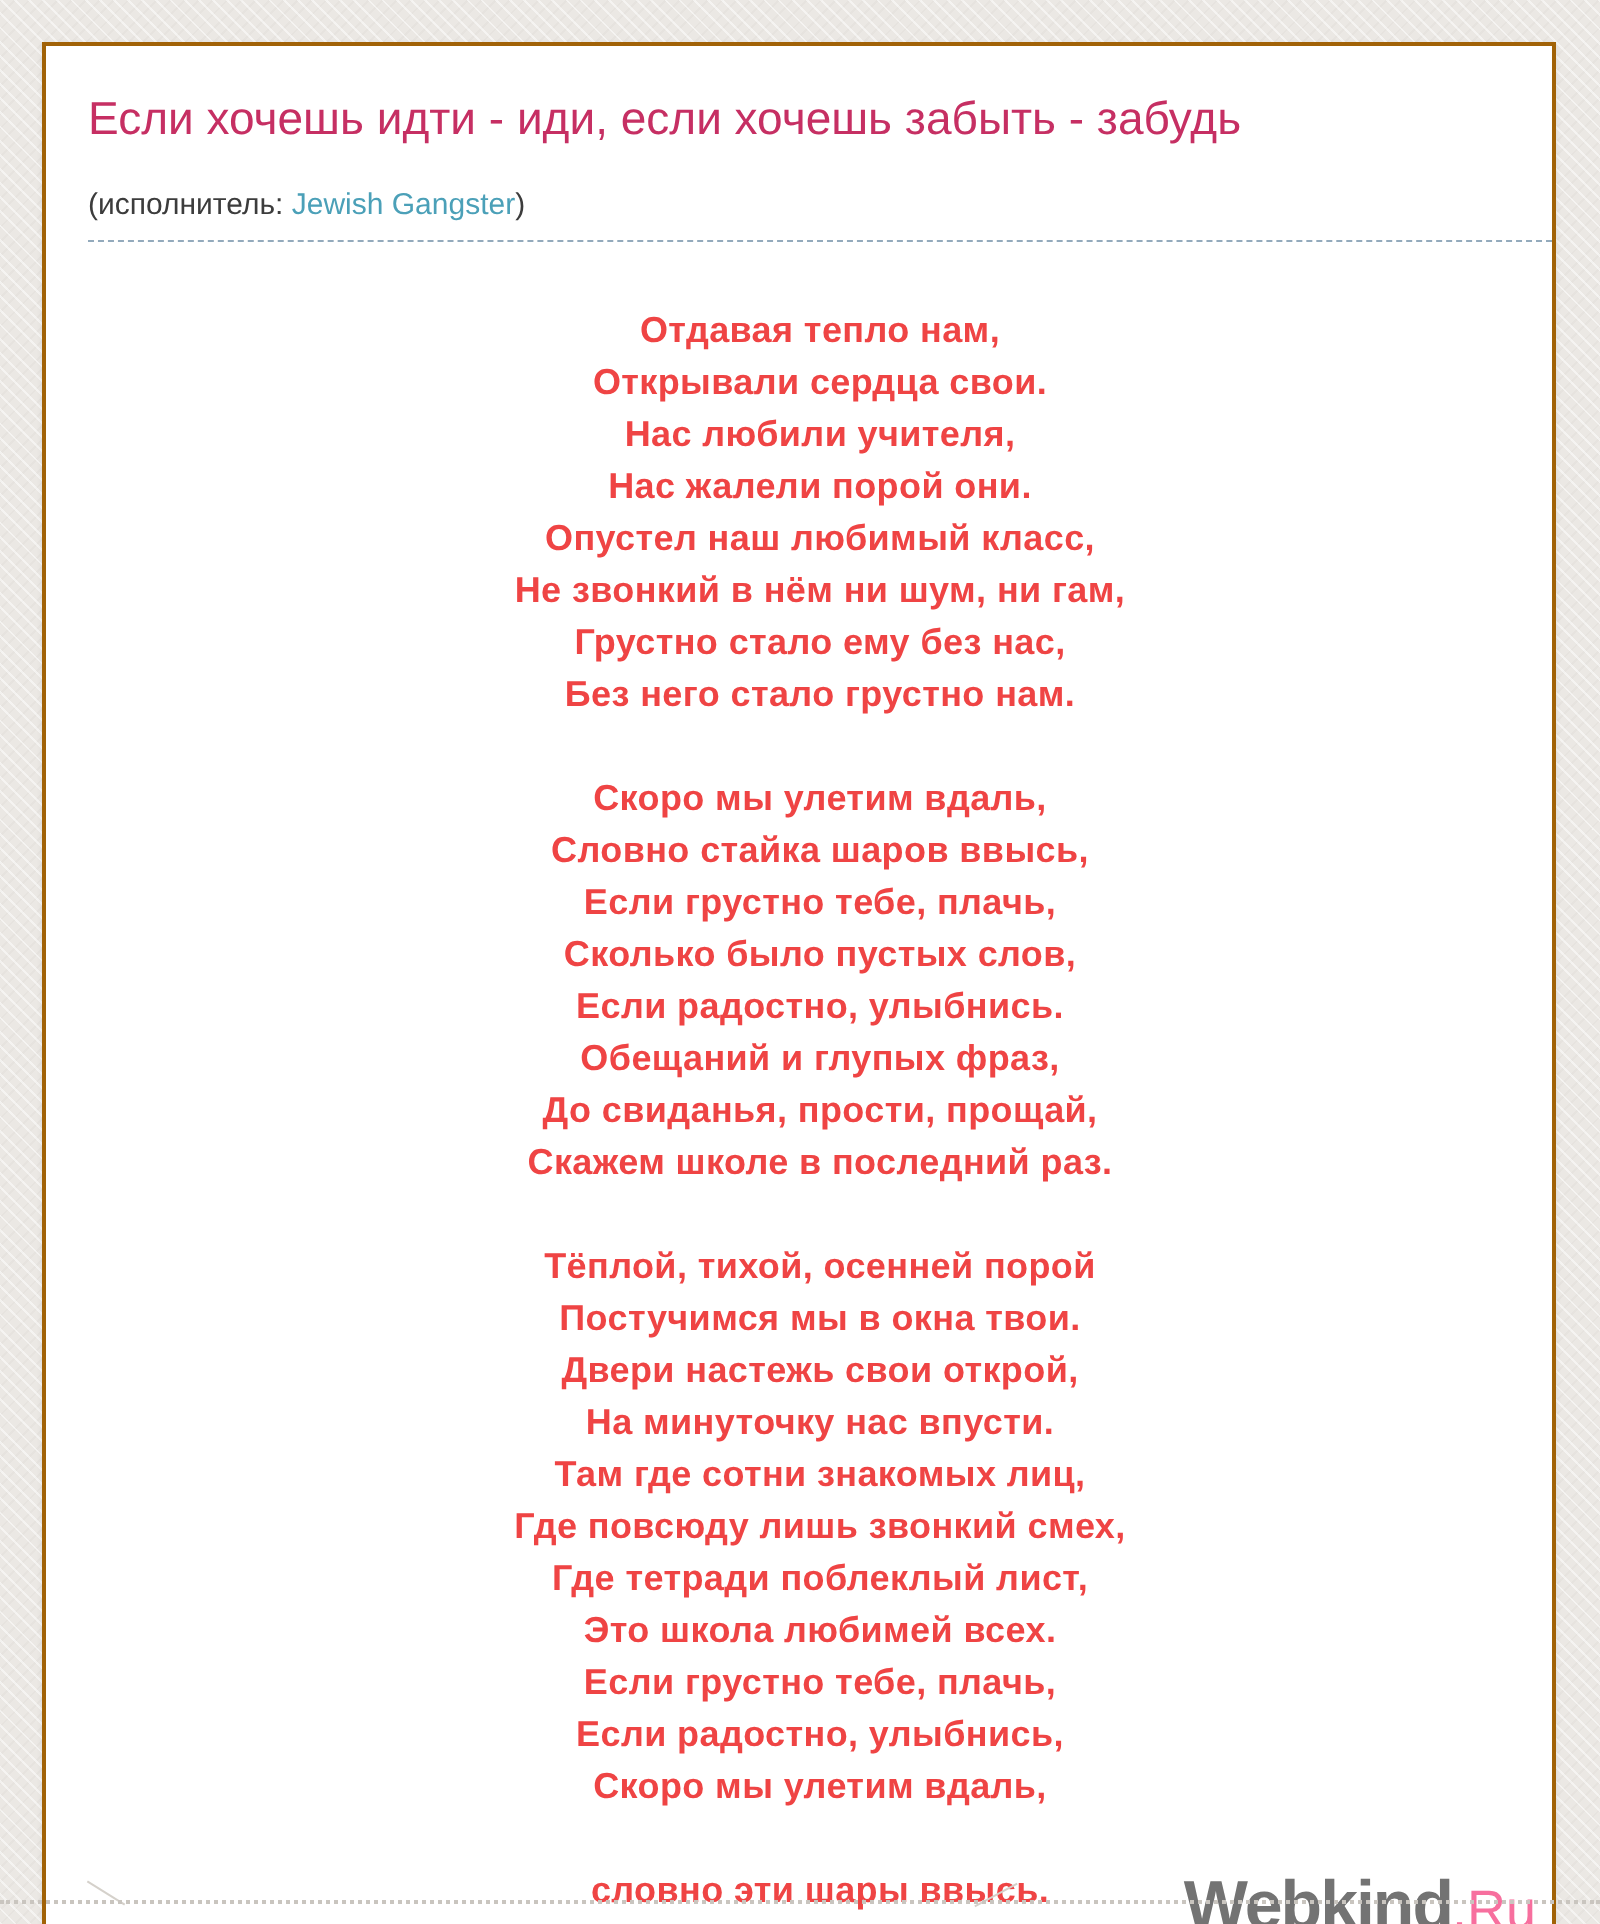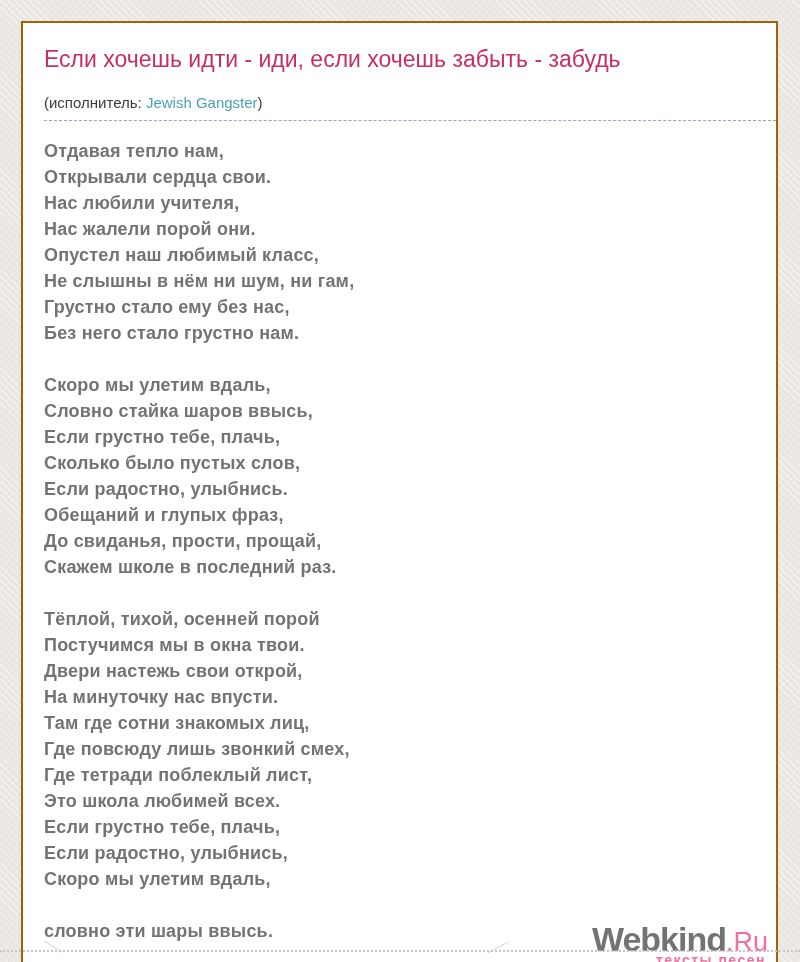--- a/index.html
+++ b/index.html
@@ -47,26 +47,27 @@
     color: #4ba0b8;
     text-decoration: none;
     cursor: pointer;
   }
   .dotted-separator {
     border-bottom: 1px dashed #93aabc;
     height: 8px;
     margin-right: 0;
   }
   .lyrics {
-    margin-top: 17px;
+    margin-top: 31px;
     font-size: 18px;
     font-weight: 700;
-    color: #737373;
+    color: #ef4444;
     line-height: 26px;
     letter-spacing: 0.2px;
+    text-align: center;
   }
   .lyric-line {
     min-height: 26px;
     white-space: pre-wrap;
   }
   .logo-link {
     position: absolute;
     right: 8px;
     bottom: 1px;
     text-align: right;
@@ -132,21 +133,21 @@
   </div>
 
   <div class="dotted-separator"></div>
 
   <div class="lyrics">
       <div class="lyric-line">Отдавая тепло нам,</div>
       <div class="lyric-line">Открывали сердца свои.</div>
       <div class="lyric-line">Нас любили учителя,</div>
       <div class="lyric-line">Нас жалели порой они.</div>
       <div class="lyric-line">Опустел наш любимый класс,</div>
-      <div class="lyric-line">Не слышны в нём ни шум, ни гам,</div>
+      <div class="lyric-line">Не звонкий в нём ни шум, ни гам,</div>
       <div class="lyric-line">Грустно стало ему без нас,</div>
       <div class="lyric-line">Без него стало грустно нам.</div>
       <div class="lyric-line">&nbsp;</div>
       <div class="lyric-line">Скоро мы улетим вдаль,</div>
       <div class="lyric-line">Словно стайка шаров ввысь,</div>
       <div class="lyric-line">Если грустно тебе, плачь,</div>
       <div class="lyric-line">Сколько было пустых слов,</div>
       <div class="lyric-line">Если радостно, улыбнись.</div>
       <div class="lyric-line">Обещаний и глупых фраз,</div>
       <div class="lyric-line">До свиданья, прости, прощай,</div>

